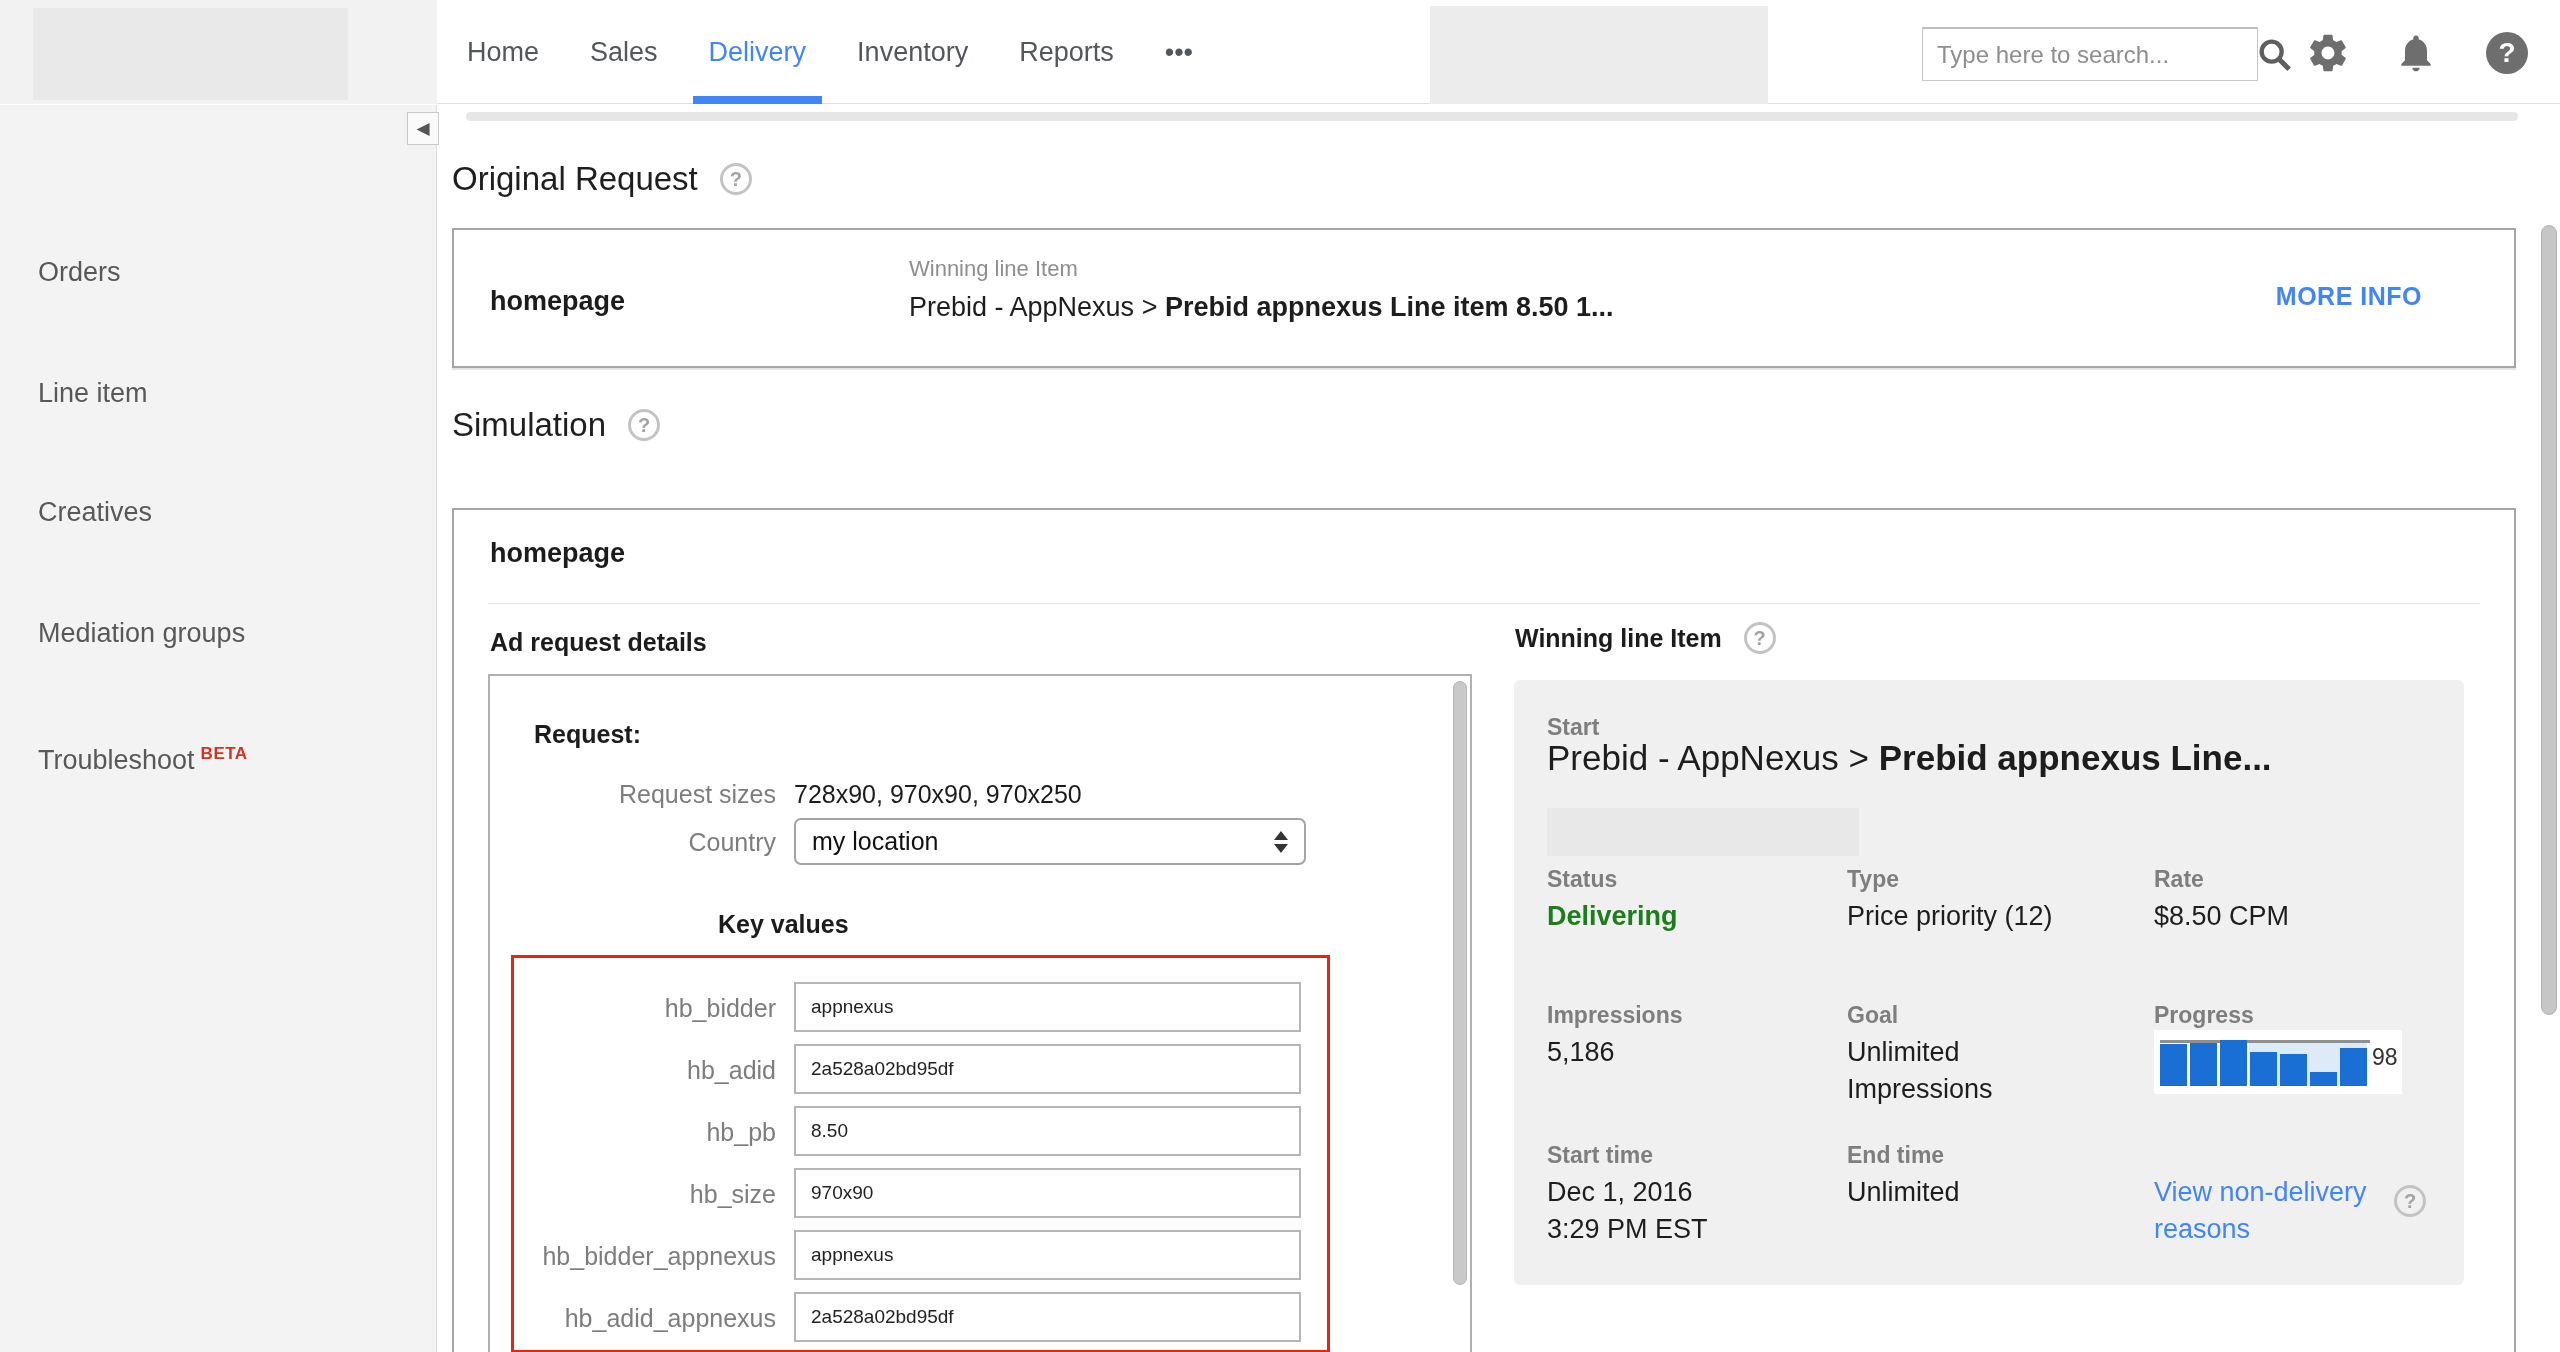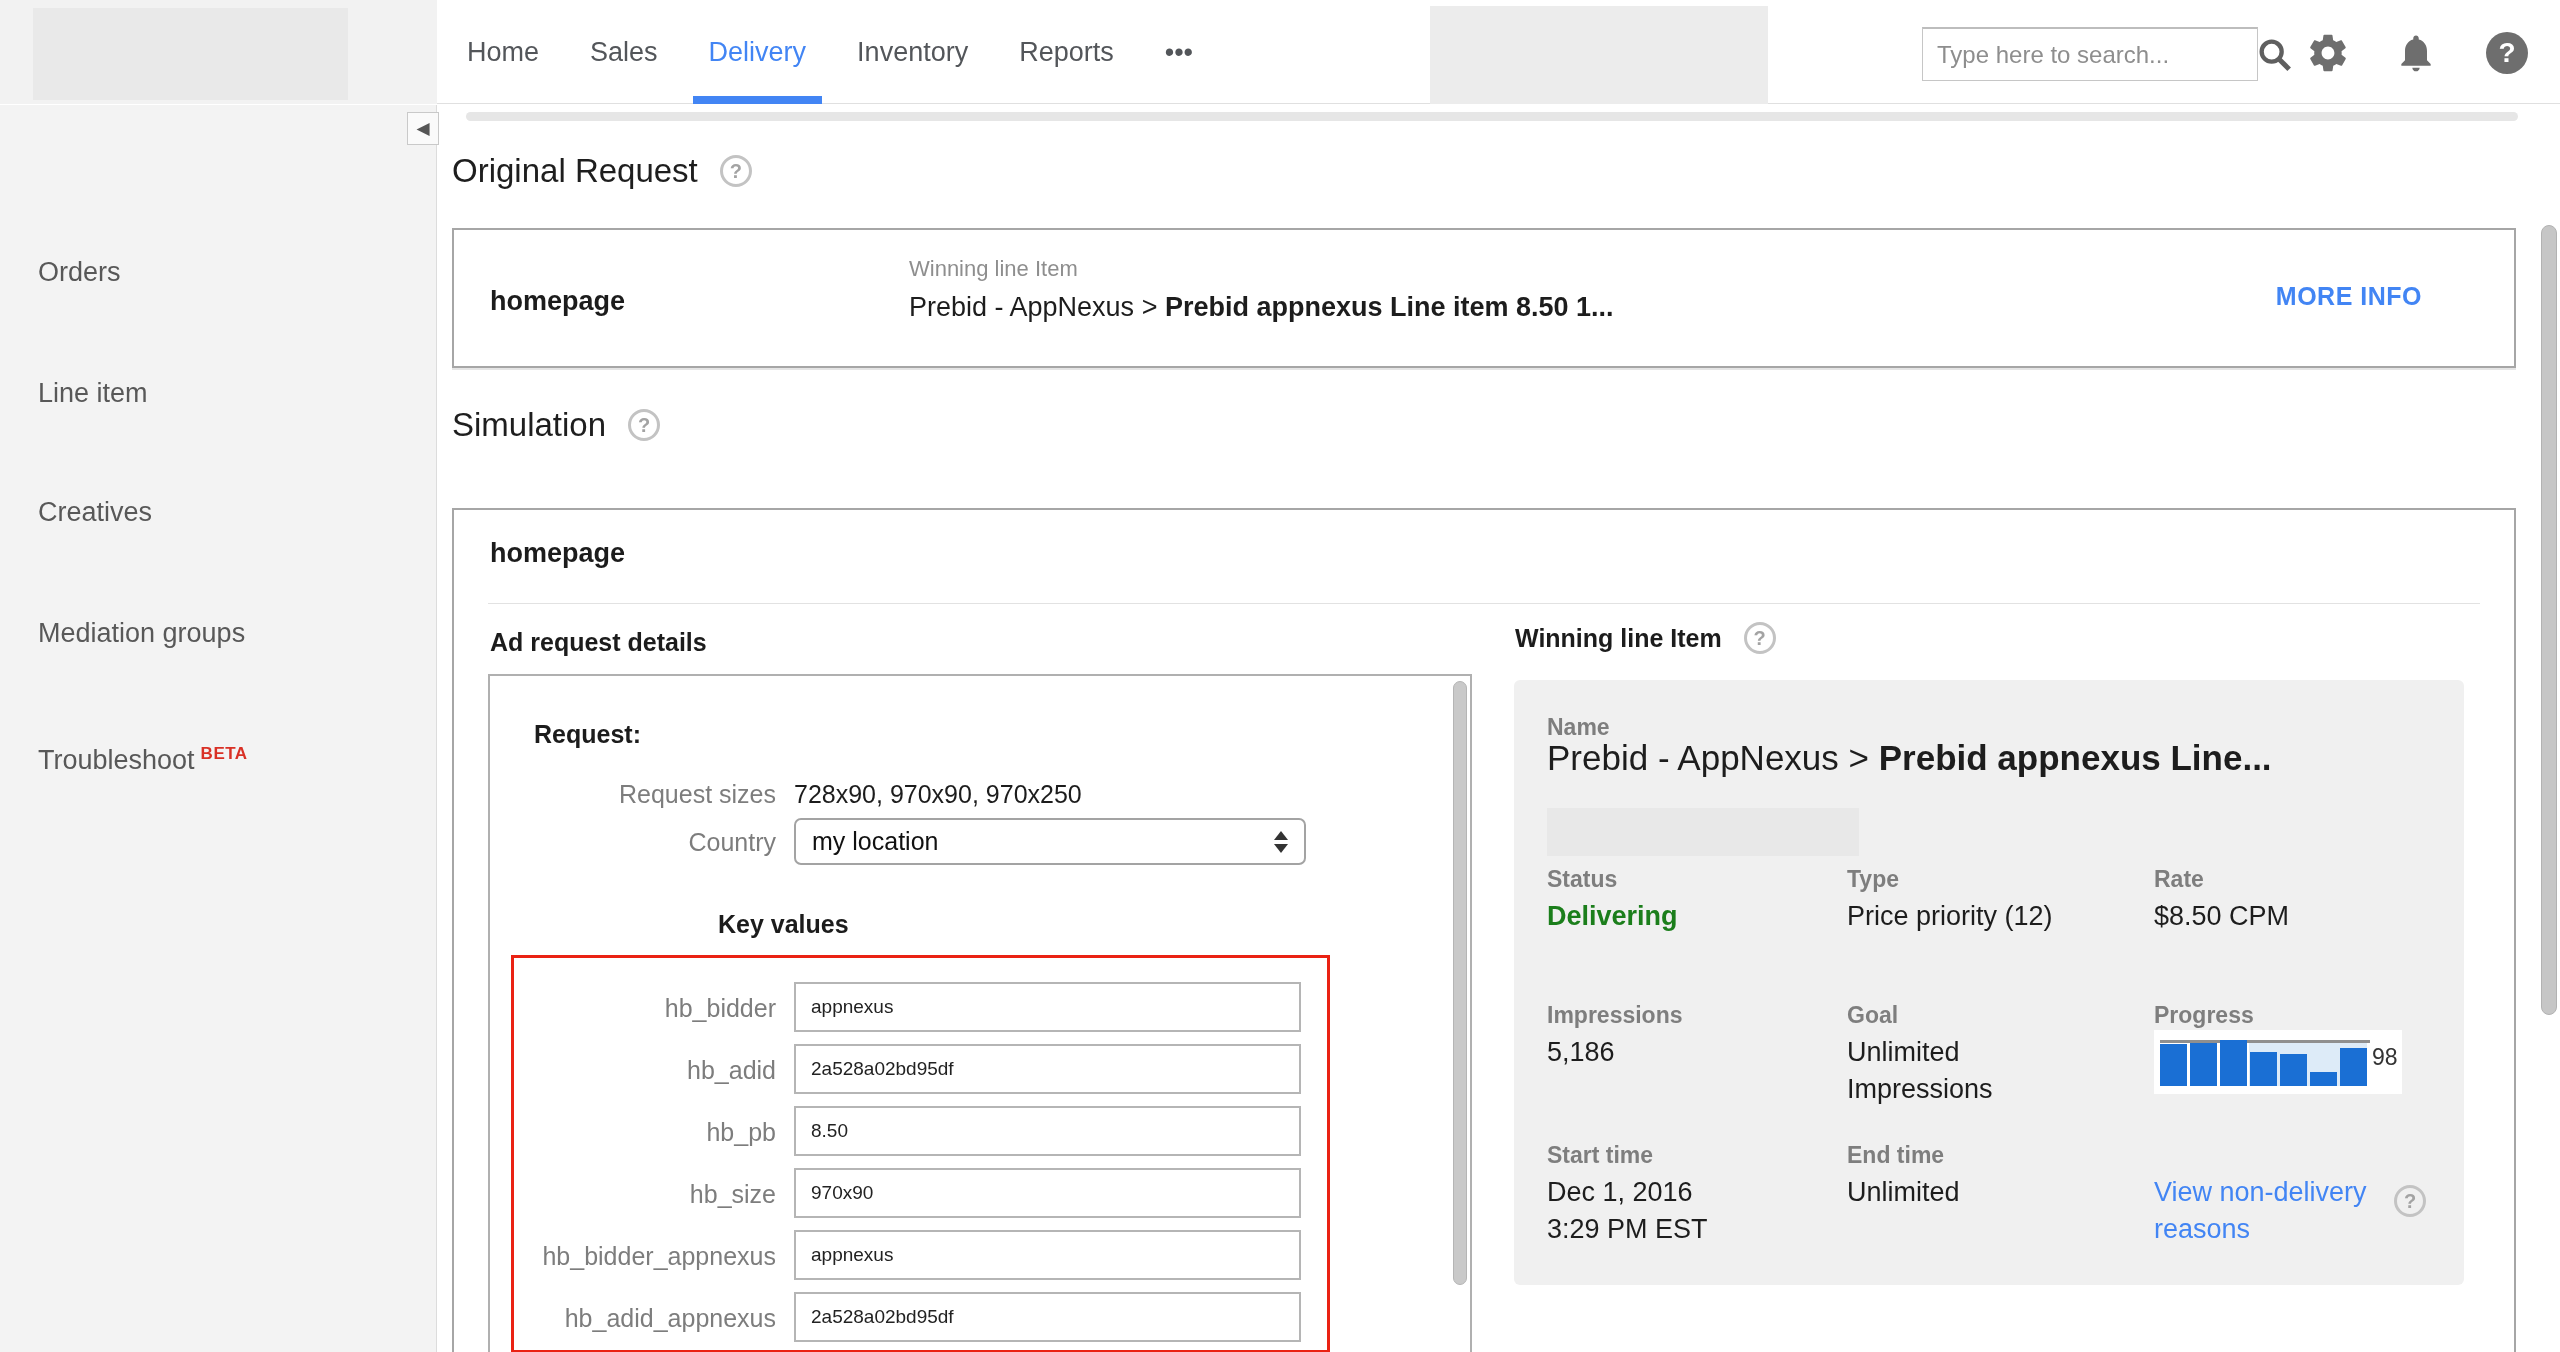--- a/index.html
+++ b/index.html
@@ -137,21 +137,21 @@
     <div class="side-item" style="top:392px">Creatives</div>
     <div class="side-item" style="top:513px">Mediation groups</div>
     <div class="side-item" style="top:639px">
       <span>Troubleshoot</span><span class="side-badge">BETA</span>
     </div>
   </div>
 
   <div class="hscroll-track"></div>
   <div class="vscroll-thumb"></div>
 
-  <div class="section-title-row" style="left:452px; top:152px;">
+  <div class="section-title-row" style="left:452px; top:160px;">
     <div class="section-title">Original Request</div>
     <div class="help-circle">?</div>
   </div>
 
   <div class="card or-card">
     <div class="or-adunit">homepage</div>
     <div class="or-win-label">Winning line Item</div>
     <div class="or-win-value">
       <span>Prebid - AppNexus</span><span> &gt; </span><span class="bold">Prebid appnexus Line item 8.50 1...</span>
     </div>
@@ -201,21 +201,21 @@
 
       <div class="red-box"></div>
     </div>
 
     <div class="wli-title-row">
       <div class="wli-title">Winning line Item</div>
       <div class="help-circle">?</div>
     </div>
 
     <div class="wli-panel">
-      <div class="wli-label" style="left:33px; top:34px">Name</div>
+      <div class="wli-label" style="left:33px; top:34px">Start</div>
       <div class="wli-name">
         <span>Prebid - AppNexus</span><span> &gt; </span><span class="bold">Prebid appnexus Line...</span>
       </div>
       <div class="wli-redaction"></div>
 
       <div class="wli-label" style="left:33px; top:186px">Status</div>
       <div class="wli-value green" style="left:33px; top:218px">Delivering</div>
       <div class="wli-label" style="left:333px; top:186px">Type</div>
       <div class="wli-value" style="left:333px; top:218px">Price priority (12)</div>
       <div class="wli-label" style="left:640px; top:186px">Rate</div>

